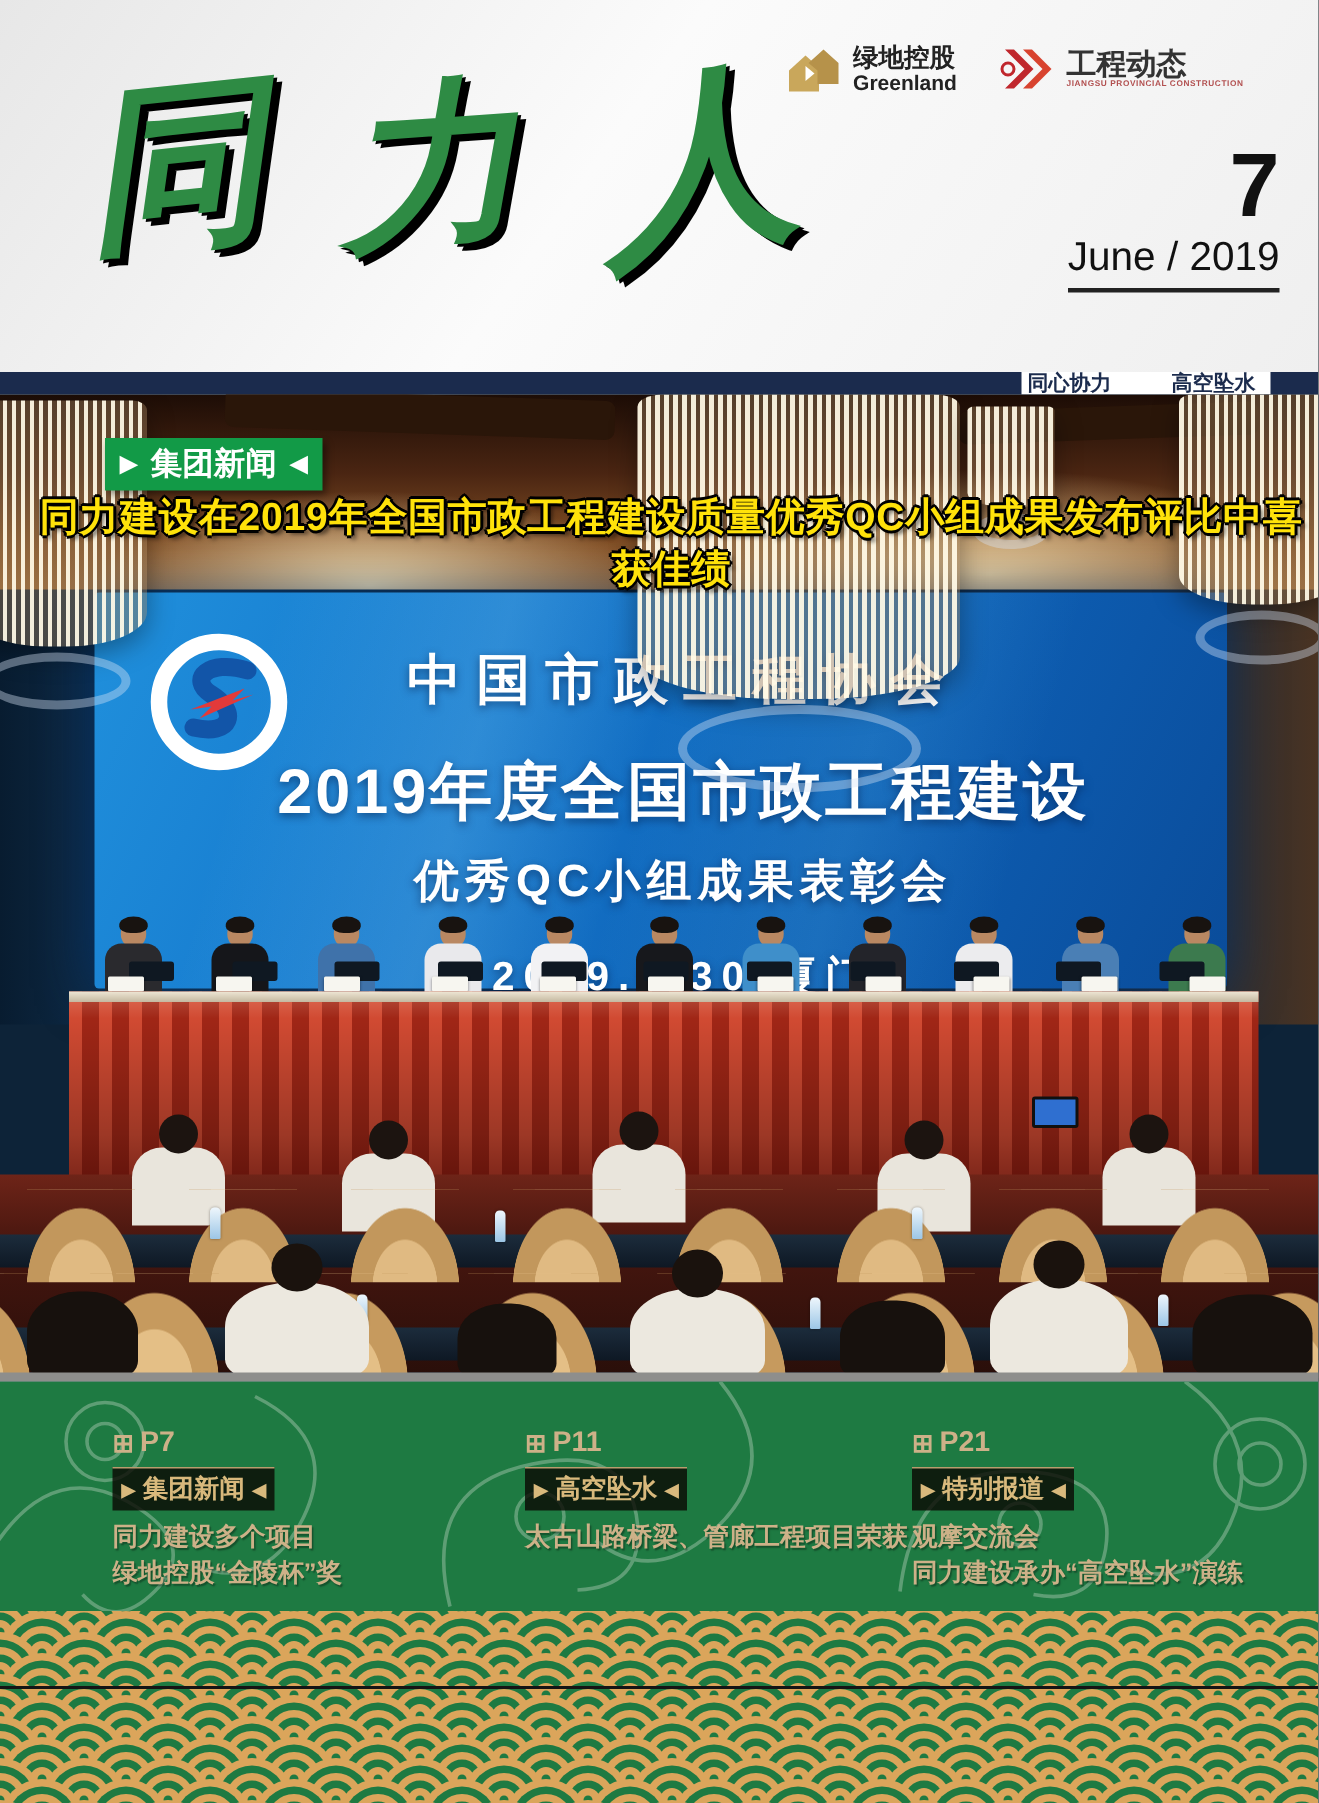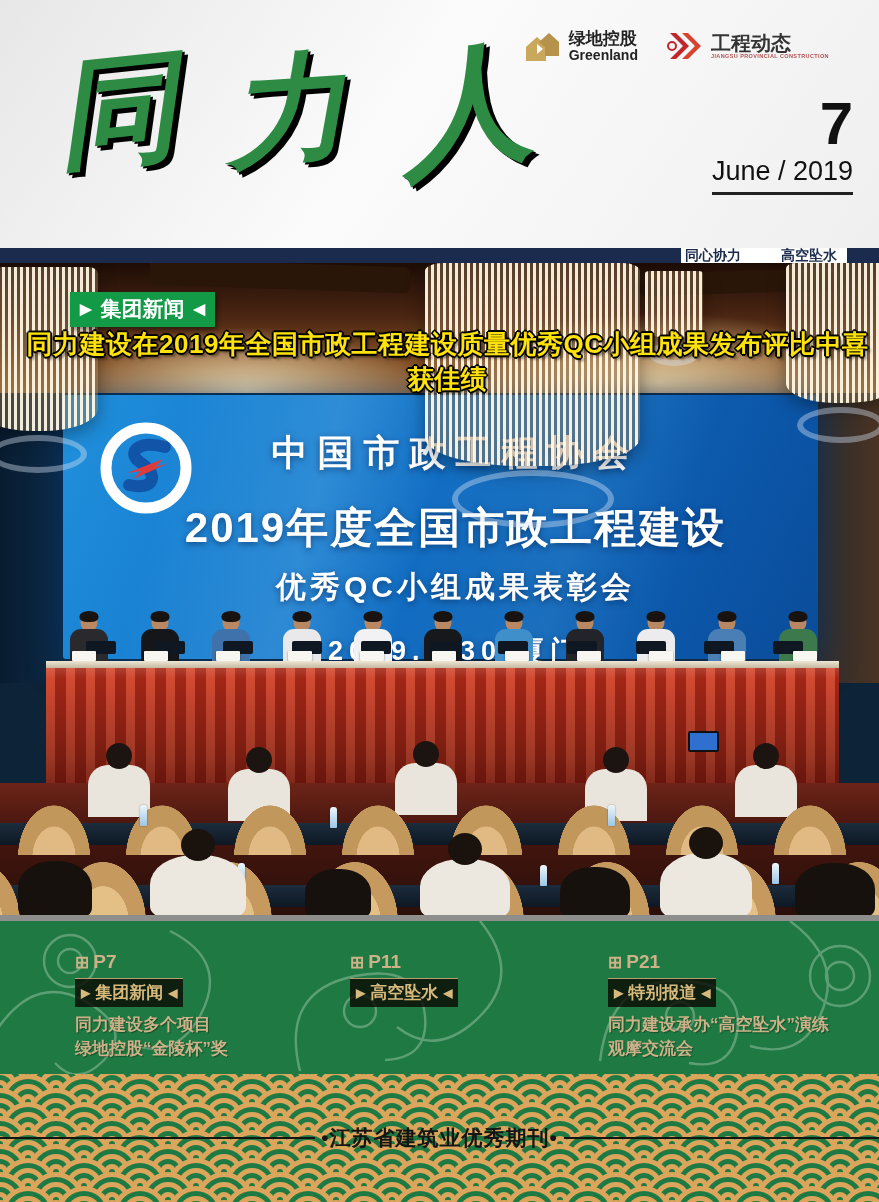--- a/index.html
+++ b/index.html
@@ -375,34 +375,35 @@
     <div class="fcol c2">
       <div class="fpage">
         <span class="grid-ico">⊞</span>
         <span>P11</span>
       </div>
       <div class="ftag">
         <span class="arr">▶</span>
         <span>高空坠水</span>
         <span class="arr">◀</span>
       </div>
+      <div class="fline">太古山路桥梁、管廊工程项目荣获</div>
     </div>
 
     <div class="fcol c3">
       <div class="fpage">
         <span class="grid-ico">⊞</span>
         <span>P21</span>
       </div>
       <div class="ftag">
         <span class="arr">▶</span>
         <span>特别报道</span>
         <span class="arr">◀</span>
       </div>
+      <div class="fline">观摩交流会</div>
       <div class="fline">同力建设承办“高空坠水”演练</div>
-      <div class="fline">观摩交流会</div>
     </div>
 
     <svg class="waves" width="879" height="128" viewBox="0 0 879 128">
       <defs>
         <g id="sc">
           <circle r="28" fill="#dba55b"></circle>
             <circle r="23" fill="#1e7a42"></circle>
           <circle r="18" fill="#dba55b"></circle>
             <circle r="13" fill="#1e7a42"></circle>
           <circle r="8" fill="#dba55b"></circle>
@@ -417,18 +418,17 @@
           <use href="#sc" x="0" y="42"></use>
             <use href="#sc" x="56" y="42"></use>
         </pattern>
       </defs>
       <rect x="0" y="0" width="879" height="128" fill="#1e7a42" fill-opacity="0"></rect>
       <rect x="0" y="0" width="879" height="128" fill="url(#sei)"></rect>
     </svg>
 
     <div class="banner">
       <span class="rule"></span>
-      <span class="txt">•江苏省建筑业优秀期刊•</span>
       <span class="rule"></span>
     </div>
   </div>
 
 </div>
 
 </body></html>

